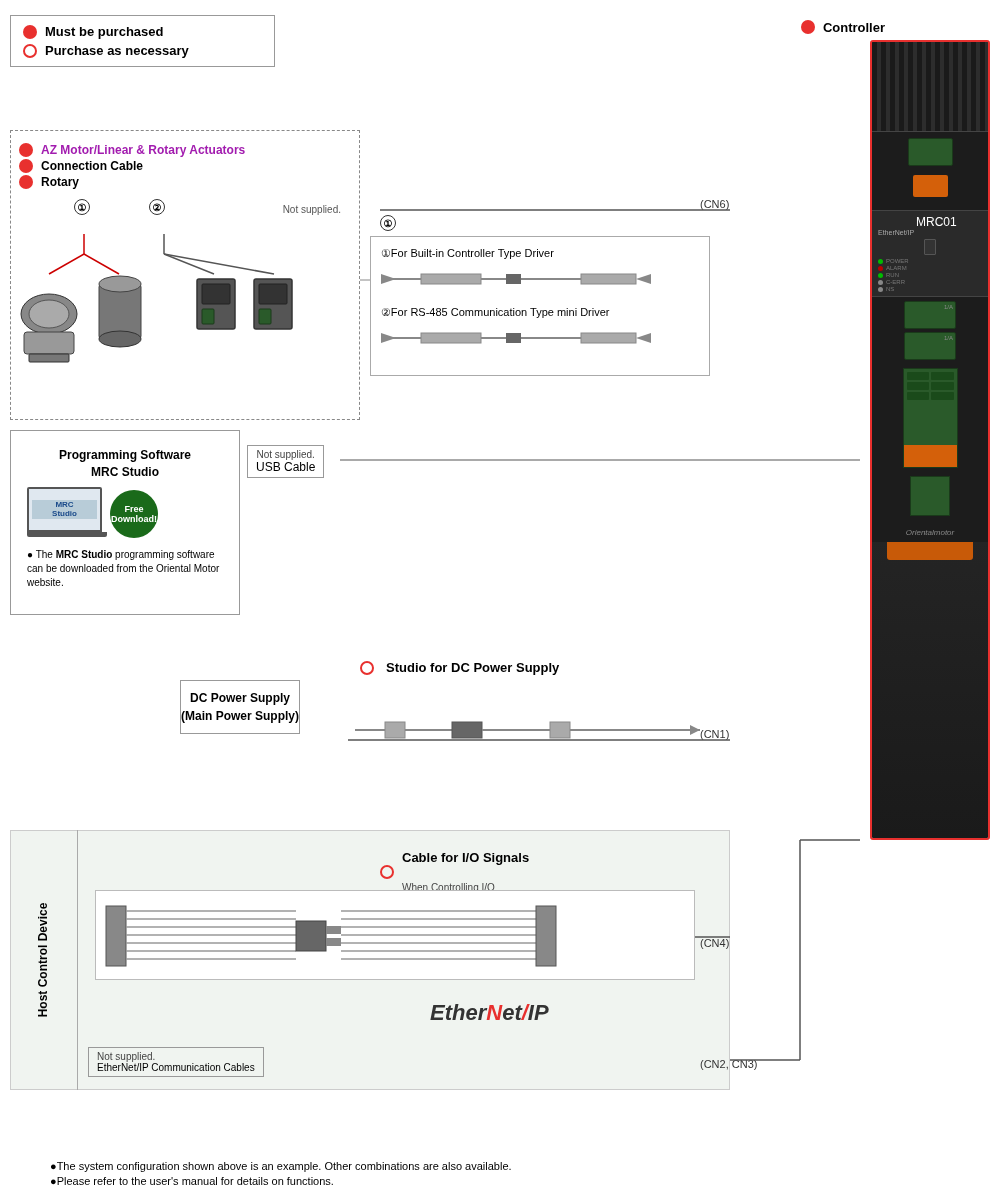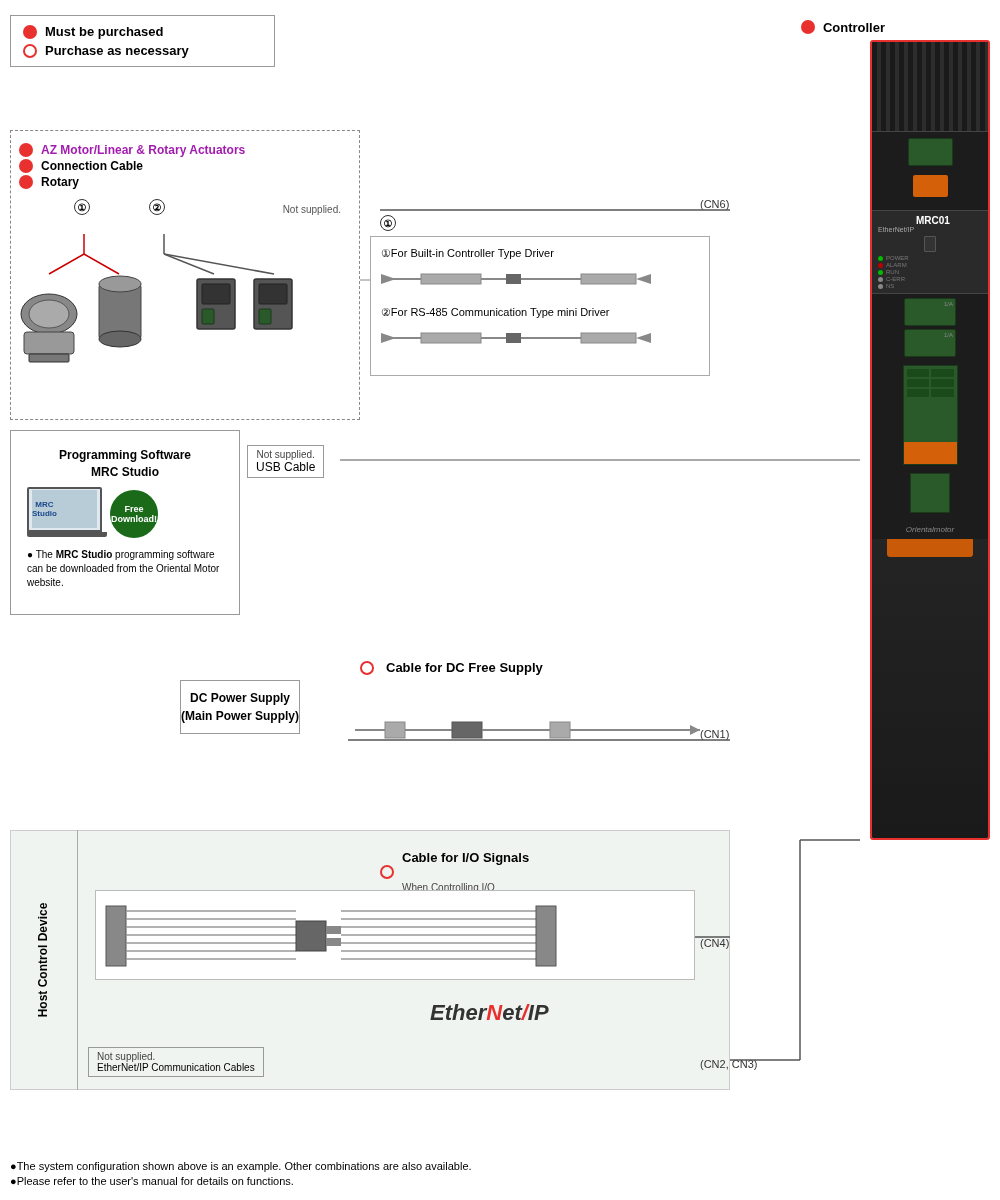--- a/index.html
+++ b/index.html
@@ -200,25 +200,25 @@
       border: 2px solid #555;
       border-radius: 2px 2px 0 0;
       display: flex;
       align-items: center;
       justify-content: center;
       position: relative;
     }
 
     .laptop-screen-inner {
       width: 65px;
-      height: 38px;
+      height: 19px;
       background: #b8ccd8;
       display: flex;
       align-items: center;
-      justify-content: flex-start;
+      justify-content: center;
     }
 
     .mrc-logo-mini {
       font-size: 8px;
       font-weight: bold;
       color: #1a4a8a;
       text-align: center;
     }
 
     .laptop-base {
@@ -343,20 +343,21 @@
       left: 10px;
       right: 10px;
     }
 
     .footer-note {
       display: flex;
       align-items: flex-start;
       gap: 5px;
       font-size: 11px;
       margin-bottom: 3px;
+      margin-left: 40px;
     }
 
     
     .not-supplied-box {
       text-align: center;
       font-size: 10px;
       color: #444;
     }
 
     
@@ -416,21 +417,21 @@
         <div style="width:45px;height:28px;background:#2a5a2a;border:1px solid #1a3a1a;border-radius:2px;"></div>
       </div>
 
       <div style="background:#1c1c1c; padding:3px; display:flex; justify-content:center;">
         <div style="width:35px;height:22px;background:#d4600a;border-radius:2px;"></div>
       </div>
 
       <div style="height:10px; background:#1c1c1c;"></div>
 
       <div style="background:#2a2a2a; padding:4px 6px; border-top:1px solid #444; border-bottom:1px solid #444;">
-        <div style="color:#fff;font-size:10px;font-weight:bold;padding-left:38px;">MRC01</div>
+        <div style="color:#fff;font-size:12px;font-weight:normal;padding-left:38px;">MRC01</div>
         <div style="color:#aaa;font-size:7px;">EtherNet/IP</div>
 
         <div style="width:12px;height:16px;background:#333;border:1px solid #555;margin:3px auto;border-radius:1px;"></div>
 
         <div style="display:flex;flex-direction:column;gap:1px;margin-top:2px;">
           <div style="display:flex;align-items:center;gap:3px;">
             <div style="width:5px;height:5px;border-radius:50%;background:#00bb00;"></div>
             <span style="color:#777;font-size:6px;">POWER</span>
           </div>
           <div style="display:flex;align-items:center;gap:3px;">
@@ -619,21 +620,21 @@
     <div>USB Cable</div>
   </div>
 
   <div class="dc-power-box">
     <div>DC Power Supply</div>
     <div>(Main Power Supply)</div>
   </div>
 
   <div class="dc-cable-label">
     <span class="dot-empty"></span>
-    <strong>Cable for DC Free Supply</strong>
+    <strong>Studio for DC Power Supply</strong>
   </div>
 
   <div class="cn1-label cn-label">(CN1)</div>
 
   <div style="position:absolute; top:830px; left:10px; width:720px; height:260px; background:#f0f4f0; border:1px solid #ccc;"></div>
 
   <div style="position:absolute; top:830px; left:10px; width:68px; height:260px; display:flex; align-items:center; justify-content:center; border-right:1px solid #aaa;">
     <div style="transform:rotate(-90deg); white-space:nowrap; font-size:12px; font-weight:bold;">Host Control Device</div>
   </div>
 

